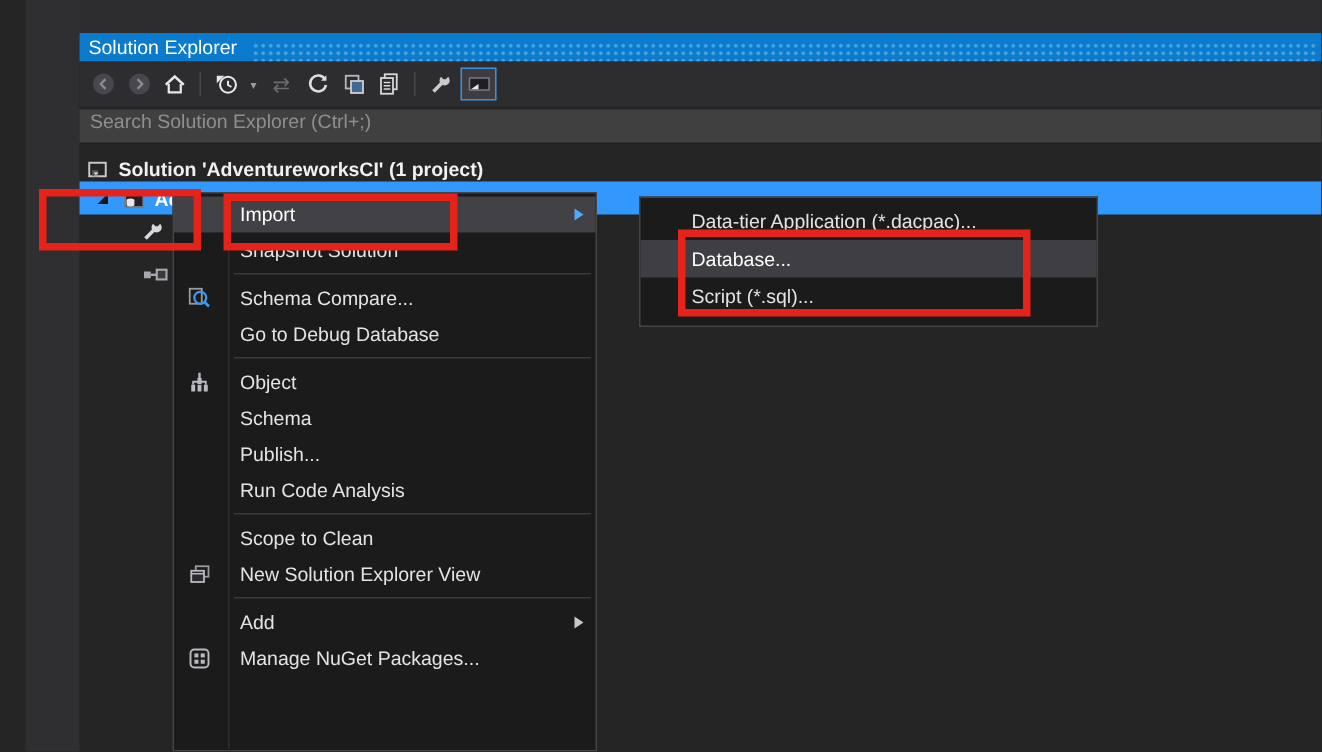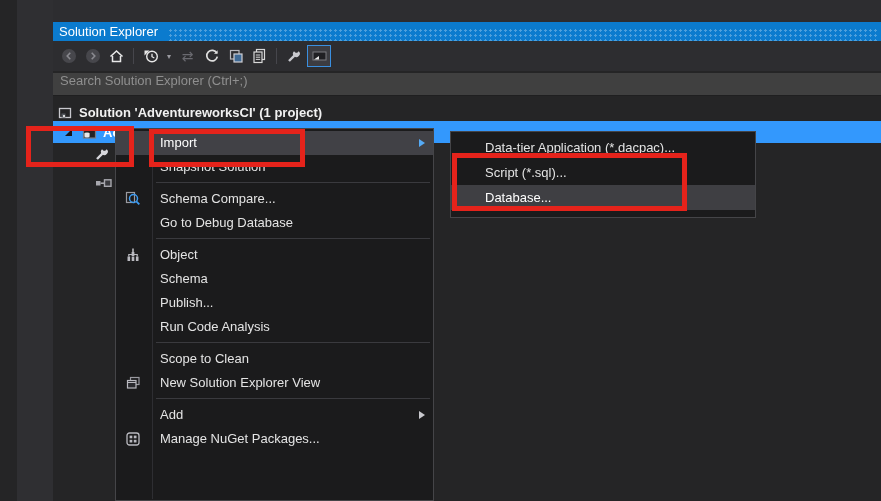--- a/index.html
+++ b/index.html
@@ -37,35 +37,35 @@
       display:flex; align-items:center; z-index:1; }
   .expand-arrow { width:0; height:0; border-left:7px solid transparent; border-bottom:7px solid #17171c;
       margin-left:12px; }
   .selected-row .proj-icon { margin-left:9px; }
   .selected-row .lbl { color:#ffffff; font-size:13px; font-weight:bold; margin-left:5px; white-space:nowrap; }
 
   .tree-wrench { position:absolute; left:41px; top:50px; }
   .tree-refs   { position:absolute; left:41px; top:80px; }
 
   
-  .ctx-menu { position:absolute; left:115px; top:128px; width:319px; height:373px;
+  .ctx-menu { position:absolute; left:115px; top:128px; width:283px; height:373px;
       background:#1b1b1c; border:1px solid #454548; z-index:10; padding-top:2px; }
   .ctx-gutter { position:absolute; left:36px; top:1px; bottom:1px; width:1px; background:#2e2e32; }
   .mi { position:relative; height:24px; line-height:24px; padding-left:44px; font-size:13px;
       color:#e4e4e4; white-space:nowrap; }
   .mi.hl { background:#414146; color:#ffffff; }
   .mi .mi-icon { position:absolute; left:9px; top:4px; width:16px; height:16px; }
   .mi .sub-arrow { position:absolute; right:8px; top:7.5px; width:0; height:0;
       border-top:4.5px solid transparent; border-bottom:4.5px solid transparent; }
   .mi .sub-arrow.blue { border-left:6px solid #55aaf5; }
   .mi .sub-arrow.grey { border-left:6px solid #c8c8cd; }
   .msep { height:1px; background:#3a3a3e; margin:3px 3px 4px 40px; }
 
   
-  .sub-menu { position:absolute; left:450px; top:131px; width:306px; height:87px;
+  .sub-menu { position:absolute; left:426px; top:131px; width:306px; height:87px;
       background:#1b1b1c; border:1px solid #454548; z-index:11; padding-top:3px; }
   .sub-menu .mi { padding-left:34px; height:25px; line-height:25px; }
   .sub-menu .mi.hl { background:#3f3f43; }
 
   
   .redbox { position:absolute; border:5px solid #e5231b; z-index:20; }
   .redbox.b1 { left:26px;  top:126px; width:108px; height:41px; }
   .redbox.b2 { left:149px; top:129px; width:156px; height:38px; }
   .redbox.b3 { left:452px; top:153px; width:235px; height:58px; }
 
@@ -275,23 +275,23 @@
         </svg>
     </span>
     <span>Manage NuGet Packages...</span>
   </div>
 </div>
 
 <div class="sub-menu">
   <div class="mi">
     <span>Data-tier Application (*.dacpac)...</span>
   </div>
-  <div class="mi">
-    <span>Script (*.sql)...</span>
-  </div>
   <div class="mi hl">
     <span>Database...</span>
+  </div>
+  <div class="mi">
+    <span>Script (*.sql)...</span>
   </div>
 </div>
 
 <div class="redbox b1"></div>
 <div class="redbox b2"></div>
 <div class="redbox b3"></div>
 
 </body></html>

